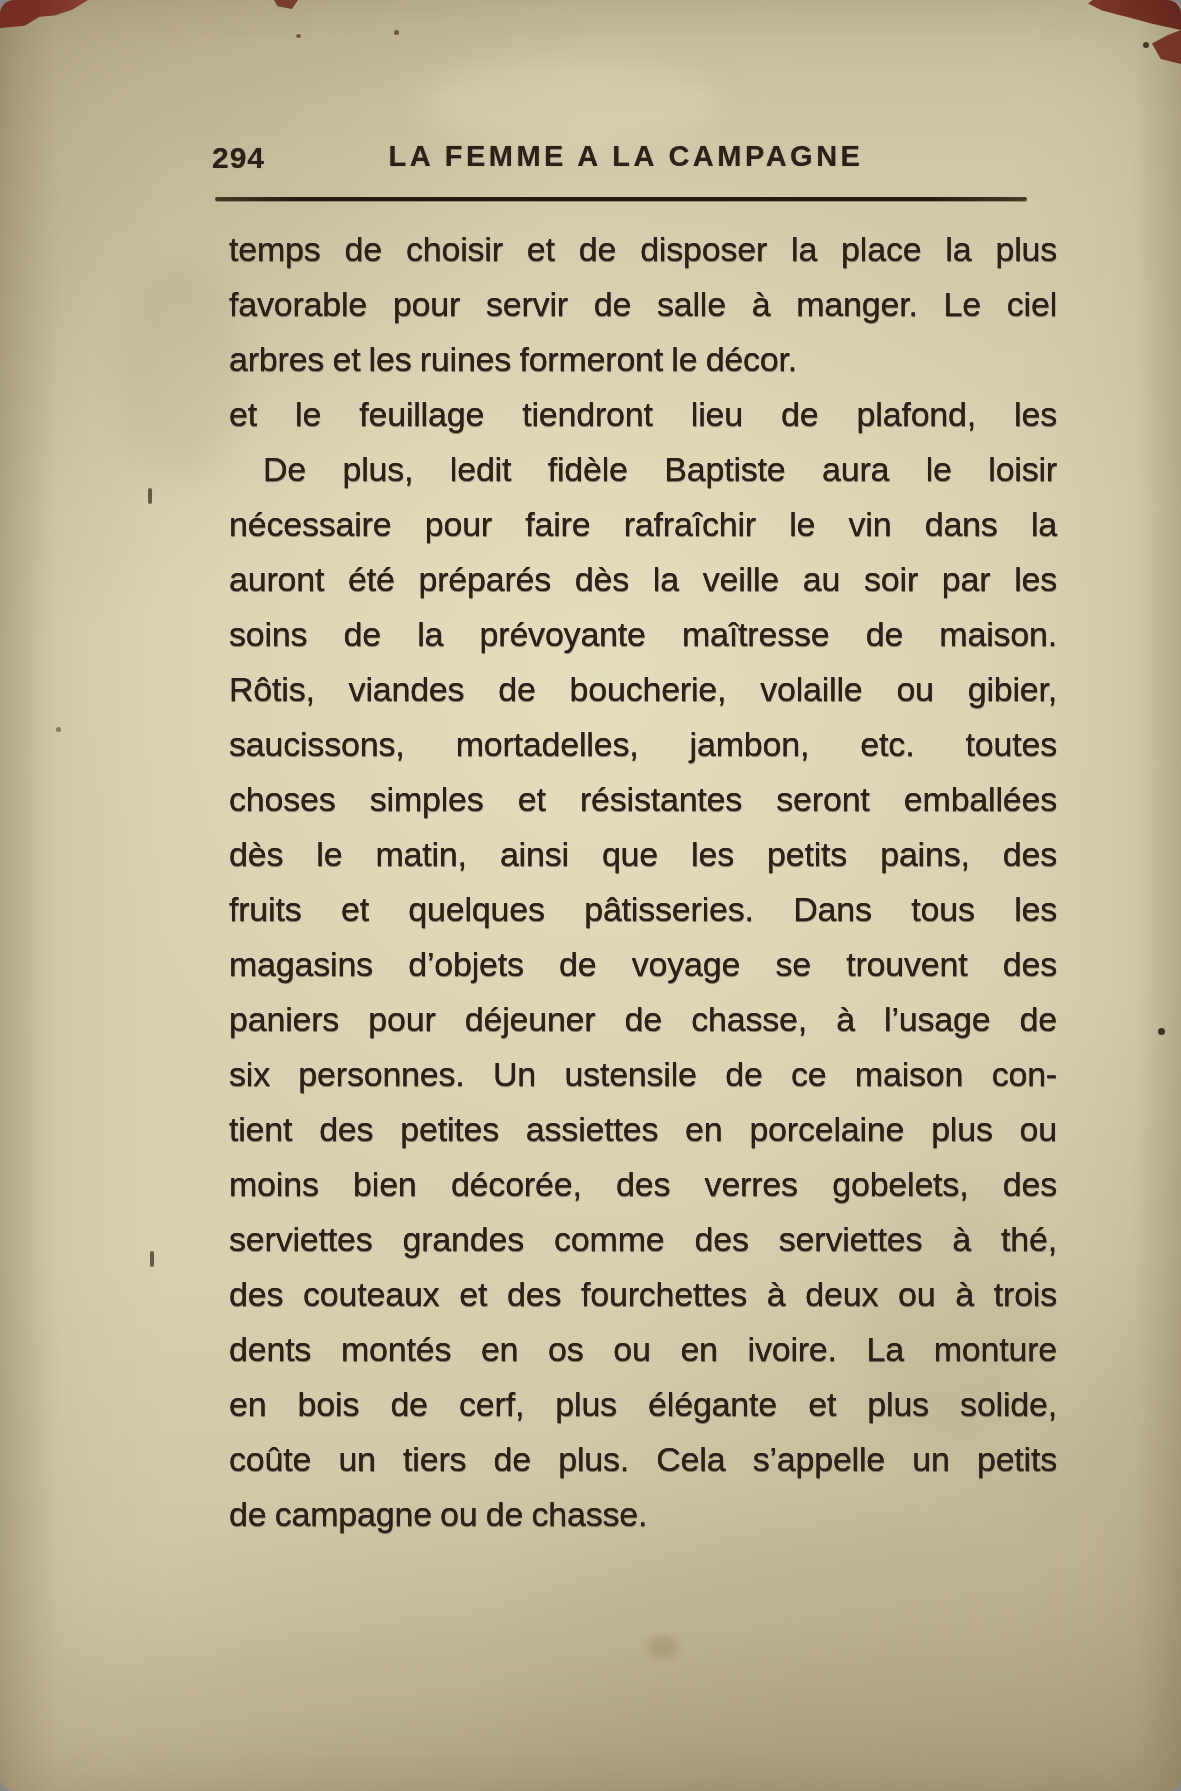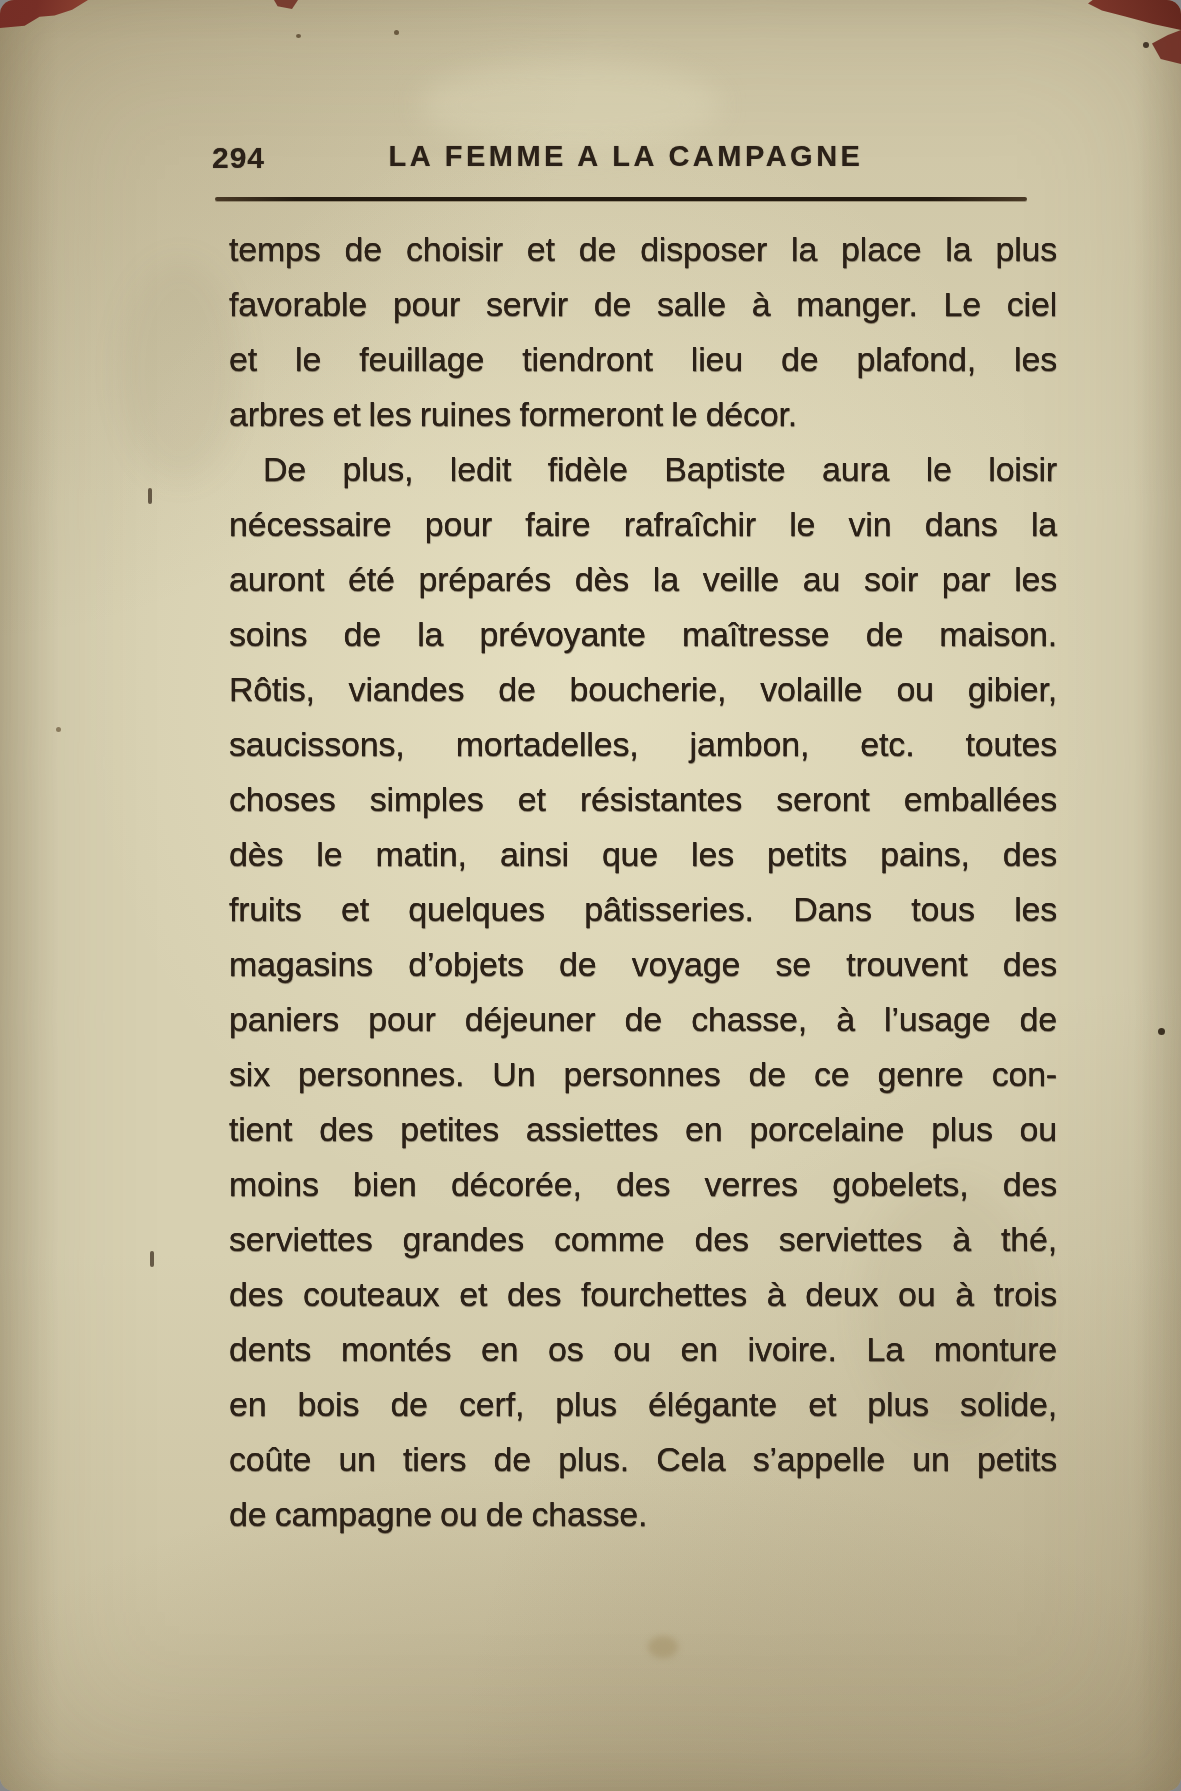--- a/index.html
+++ b/index.html
@@ -87,34 +87,34 @@
   <div class="header">
     <span class="page-num">294</span>
     <span class="running-title">LA FEMME A LA CAMPAGNE</span>
   </div>
 
   <div class="rule"></div>
 
   <div class="bodytext">
     <div class="line">temps de choisir et de disposer la place la plus</div>
     <div class="line">favorable pour servir de salle à manger. Le ciel</div>
+    <div class="line para-end">arbres et les ruines formeront le décor.</div>
     <div class="line">et le feuillage tiendront lieu de plafond, les</div>
-    <div class="line para-end">arbres et les ruines formeront le décor.</div>
     <div class="line indent">De plus, ledit fidèle Baptiste aura le loisir</div>
     <div class="line">nécessaire pour faire rafraîchir le vin dans la</div>
     <div class="line">auront été préparés dès la veille au soir par les</div>
     <div class="line">soins de la prévoyante maîtresse de maison.</div>
     <div class="line">Rôtis, viandes de boucherie, volaille ou gibier,</div>
     <div class="line">saucissons, mortadelles, jambon, etc. toutes</div>
     <div class="line">choses simples et résistantes seront emballées</div>
     <div class="line">dès le matin, ainsi que les petits pains, des</div>
     <div class="line">fruits et quelques pâtisseries. Dans tous les</div>
     <div class="line">magasins d’objets de voyage se trouvent des</div>
     <div class="line">paniers pour déjeuner de chasse, à l’usage de</div>
-    <div class="line">six personnes. Un personnes de ce genre con-</div>
+    <div class="line">six personnes. Un ustensile de ce maison con-</div>
     <div class="line">tient des petites assiettes en porcelaine plus ou</div>
     <div class="line">moins bien décorée, des verres gobelets, des</div>
     <div class="line">serviettes grandes comme des serviettes à thé,</div>
     <div class="line">des couteaux et des fourchettes à deux ou à trois</div>
     <div class="line">dents montés en os ou en ivoire. La monture</div>
     <div class="line">en bois de cerf, plus élégante et plus solide,</div>
     <div class="line">coûte un tiers de plus. Cela s’appelle un petits</div>
     <div class="line para-end">de campagne ou de chasse.</div>
   </div>
 

